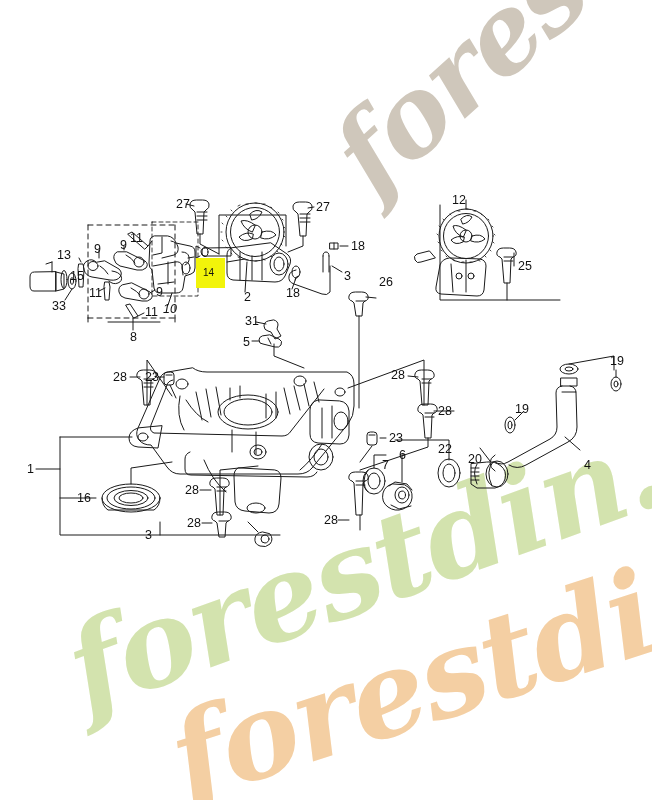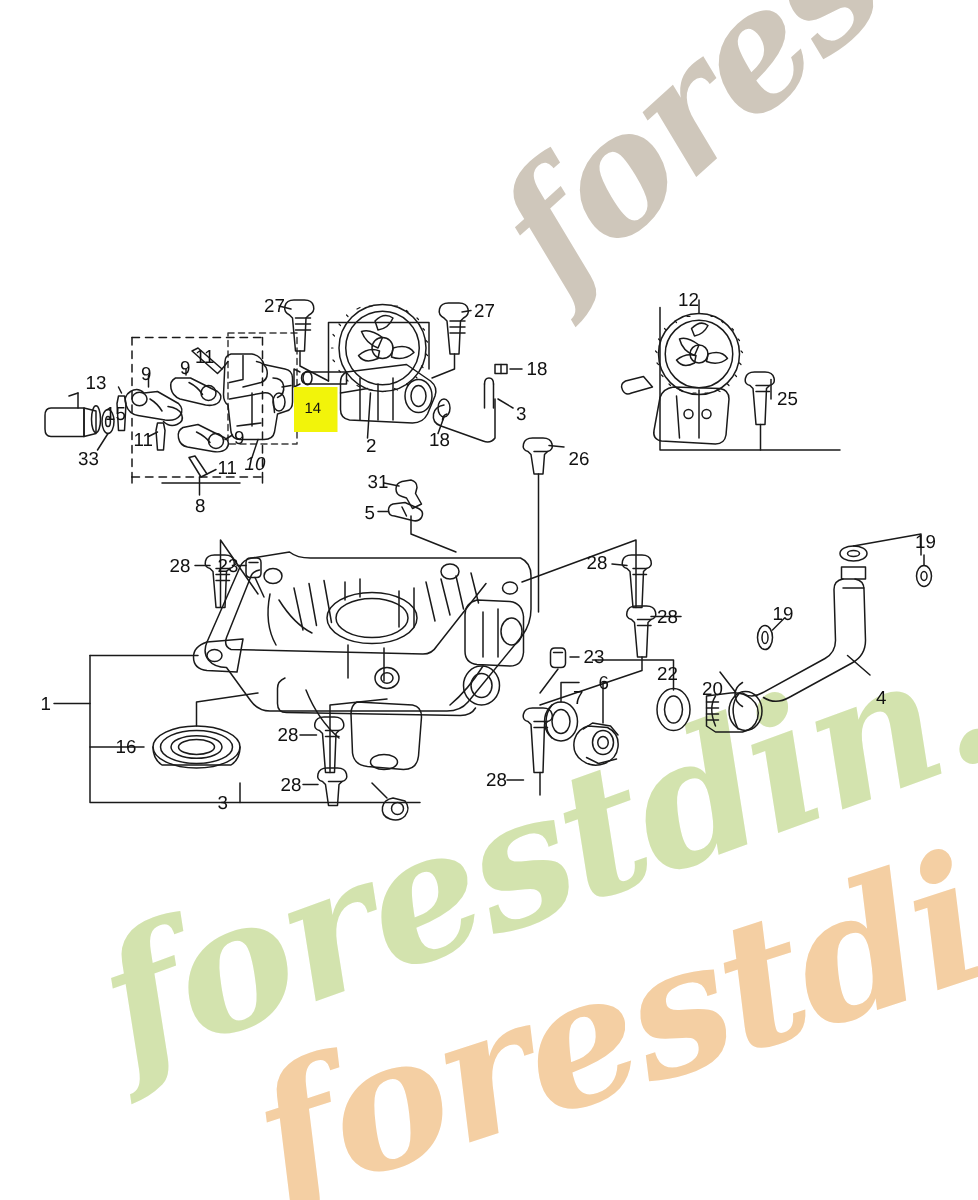--- a/index.html
+++ b/index.html
@@ -445,21 +445,21 @@
   <div class="lbl" style="left:286px;top:287px;">18</div>
   <div class="lbl" style="left:610px;top:355px;">19</div>
   <div class="lbl" style="left:515px;top:403px;">19</div>
   <div class="lbl" style="left:468px;top:453px;">20</div>
   <div class="lbl" style="left:52px;top:300px;">33</div>
   <div class="lbl" style="left:438px;top:443px;">22</div>
   <div class="lbl" style="left:145px;top:371px;">23</div>
   <div class="lbl" style="left:389px;top:432px;">23</div>
   <div class="lbl" style="left:245px;top:315px;">31</div>
   <div class="lbl" style="left:518px;top:260px;">25</div>
-  <div class="lbl" style="left:379px;top:300px;text-align:center;">26</div>
+  <div class="lbl" style="left:379px;top:276px;text-align:center;">26</div>
   <div class="lbl" style="left:176px;top:198px;">27</div>
   <div class="lbl" style="left:316px;top:201px;">27</div>
   <div class="lbl" style="left:113px;top:371px;">28</div>
   <div class="lbl" style="left:391px;top:369px;">28</div>
   <div class="lbl" style="left:438px;top:405px;">28</div>
   <div class="lbl" style="left:185px;top:484px;">28</div>
   <div class="lbl" style="left:187px;top:517px;">28</div>
   <div class="lbl" style="left:324px;top:514px;">28</div>
 
 </div>

